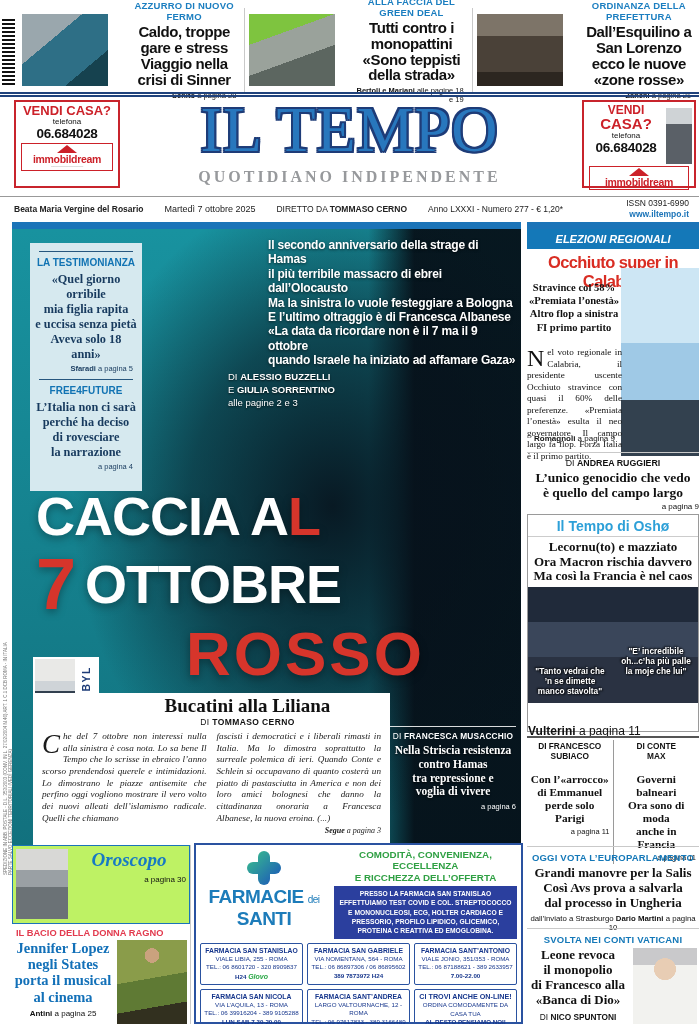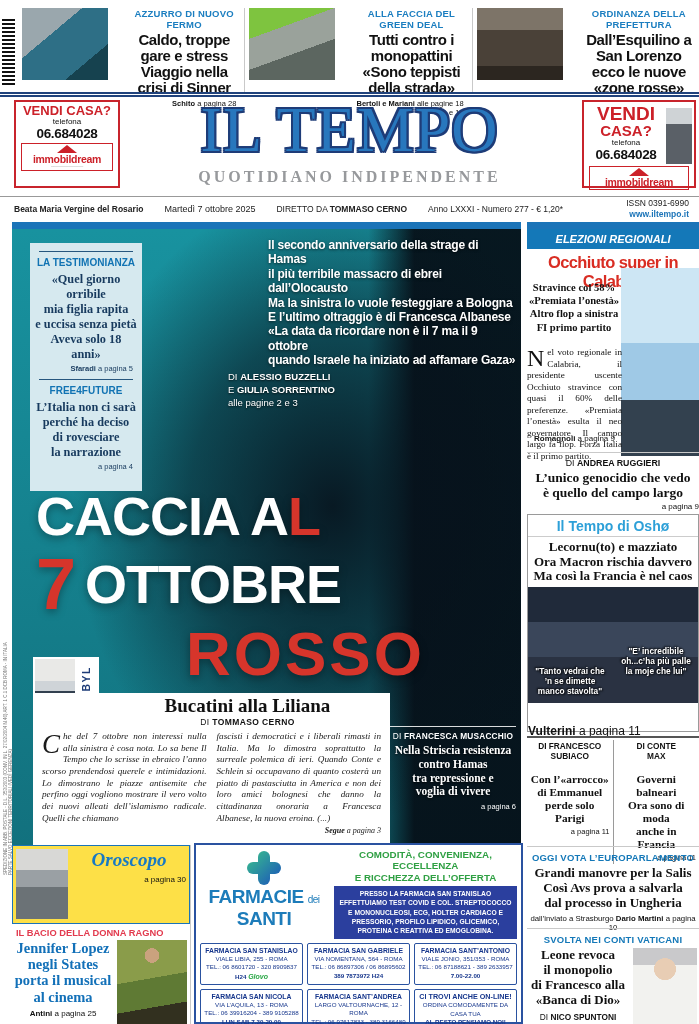--- a/index.html
+++ b/index.html
@@ -4,21 +4,21 @@
 <style>
   * { margin:0; padding:0; box-sizing:border-box; }
   html,body { width:699px; }
   body { width:699px; height:1024px; position:relative; background:#fff; font-family:"Liberation Sans", sans-serif; color:#111; overflow:hidden; }
   .abs { position:absolute; }
   .pl { white-space:pre-line; }
 
   
   .topstrip { top:8px; left:0; width:699px; height:84px; display:flex; align-items:center; }
   .barcode { width:13px; height:66px; margin:4px 3px 0 2px; background:repeating-linear-gradient(0deg,#111 0 2px,#fff 2px 4px); }
-  .teaser { flex:1; display:flex; align-items:flex-start; gap:20px; padding:0 4px; height:84px; }
+  .teaser { flex:1; display:flex; align-items:center; gap:20px; padding:0 4px; height:84px; }
   .teaser + .teaser { border-left:1px solid #c9c9c9; }
   .tphoto { width:86px; height:72px; flex:none; }
   .ph-sinner { background:linear-gradient(140deg,#9aa7ad 0 35%,#2e6f86 35% 75%,#16424f 75%); }
   .ph-scooter { background:linear-gradient(160deg,#7ec43f 0 30%,#9aa29b 30% 60%,#5c6660 60%); }
   .ph-portico { background:linear-gradient(180deg,#7d7468 0 30%,#4a4138 30% 80%,#2c2620 80%); }
   .ttext { flex:1; text-align:center; }
   .tkicker { color:#1b7ec0; font-weight:bold; font-size:9.5px; letter-spacing:.2px; }
   .ttitle { font-weight:bold; font-size:15px; line-height:1.06; letter-spacing:-.4px; margin-top:2px; }
   .tby { font-size:7.5px; text-align:right; margin-top:3px; padding-right:4px; }
   .tby b { font-size:7.5px; }
@@ -115,21 +115,21 @@
   .euroby { font-size:7.8px; margin-top:3px; }
   .vat { top:934px; }
   .vatflex { display:flex; gap:4px; margin-top:3px; }
   .vattext { width:102px; text-align:center; }
   .vathead { font-family:"Liberation Serif", serif; font-weight:bold; font-size:13px; line-height:1.15; }
   .vatby { font-size:8.3px; margin-top:4px; }
   .vatpage { font-size:7.8px; margin-top:2px; text-align:right; padding-right:8px; }
   .pope { width:64px; height:96px; background:radial-gradient(circle 18px at 50% 22%,#e8cdb4 60%,transparent 62%),linear-gradient(180deg,#c9c9cb 0 18%,#f2f2ef 18%); flex:none; }
 
   
-  .orobox { left:12px; top:845px; width:178px; height:79px; border:1px solid #1b74b8; padding:3px; display:flex; gap:4px; background:#fde047; }
+  .orobox { left:12px; top:845px; width:178px; height:79px; border:1px solid #1b74b8; padding:3px; display:flex; gap:4px; background:#bef264; }
   .branko { width:52px; height:70px; background:linear-gradient(180deg,#d8d8d6 0 30%,#9aa0a4 30% 55%,#6b7276 55%); flex:none; }
   .oro-r { flex:1; text-align:center; }
   .orotitle { color:#1779c4; font-weight:bold; font-style:italic; font-size:19px; font-family:"Liberation Serif", serif; }
   .oroline { border-bottom:2px solid #1b74b8; padding-bottom:2px; margin-top:1px; }
   .stelle { font-style:italic; font-family:"Liberation Serif", serif; font-size:13.5px; }
   .brankoname { font-weight:bold; font-size:21px; letter-spacing:-.5px; }
   .oropage { font-size:8px; text-align:right; margin-top:4px; }
   .bacio { left:12px; top:928px; width:178px; height:96px; }
   .baciokicker { color:#e23a4e; font-weight:bold; font-size:9.3px; padding-left:4px; }
   .bacioflex { display:flex; gap:3px; margin-top:2px; }
@@ -202,21 +202,21 @@
   <div class="ad-phone">06.684028</div>
   <div class="immobil">
     <div class="roof"></div>
     <div class="im-name">immobildream</div>
     <div class="im-tag">─────────────</div>
   </div>
 </div>
 <div class="abs adbox adr">
   <div class="ad-flex">
     <div style="flex:1">
-      <div class="ad-line1" style="font-size:19px">VENDI</div>
+      <div class="ad-line1" style="font-size:12px">VENDI</div>
       <div class="ad-line1" style="font-size:15px">CASA?</div>
       <div class="ad-tel">telefona</div>
       <div class="ad-phone">06.684028</div>
     </div>
     <div class="ad-man"></div>
   </div>
   <div class="immobil">
     <div class="roof"></div>
     <div class="im-name">immobildream</div>
   </div>

